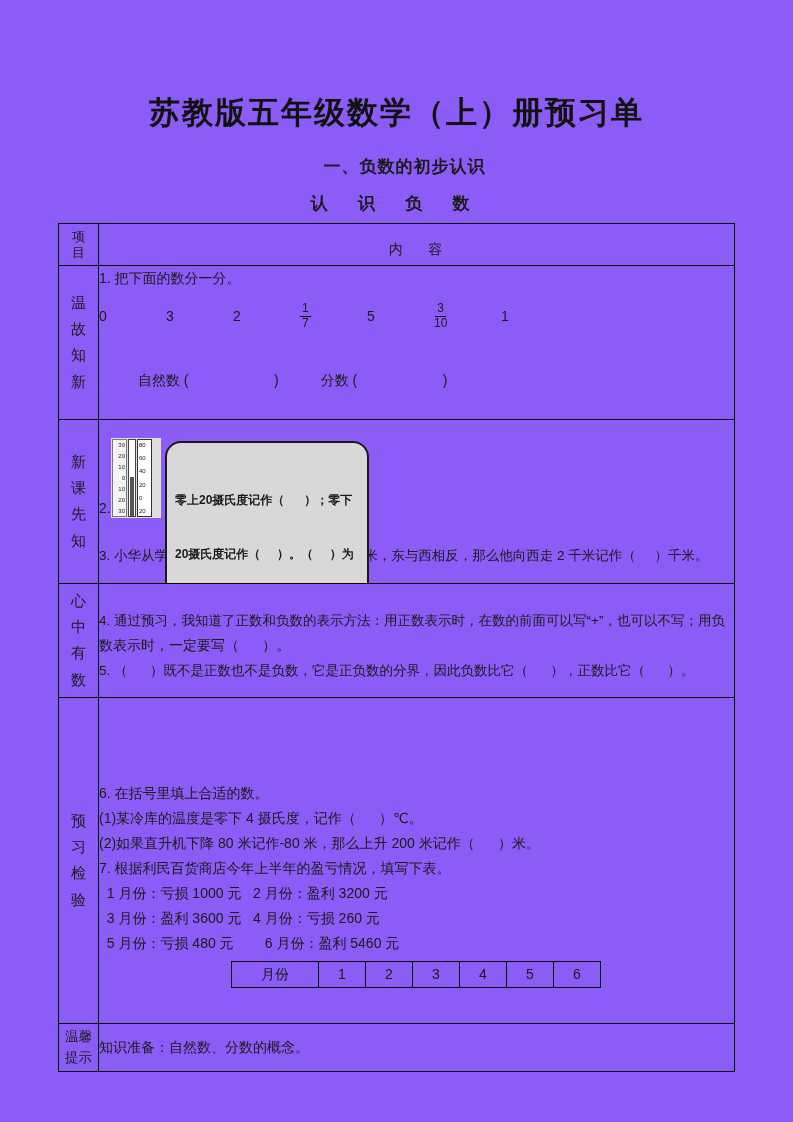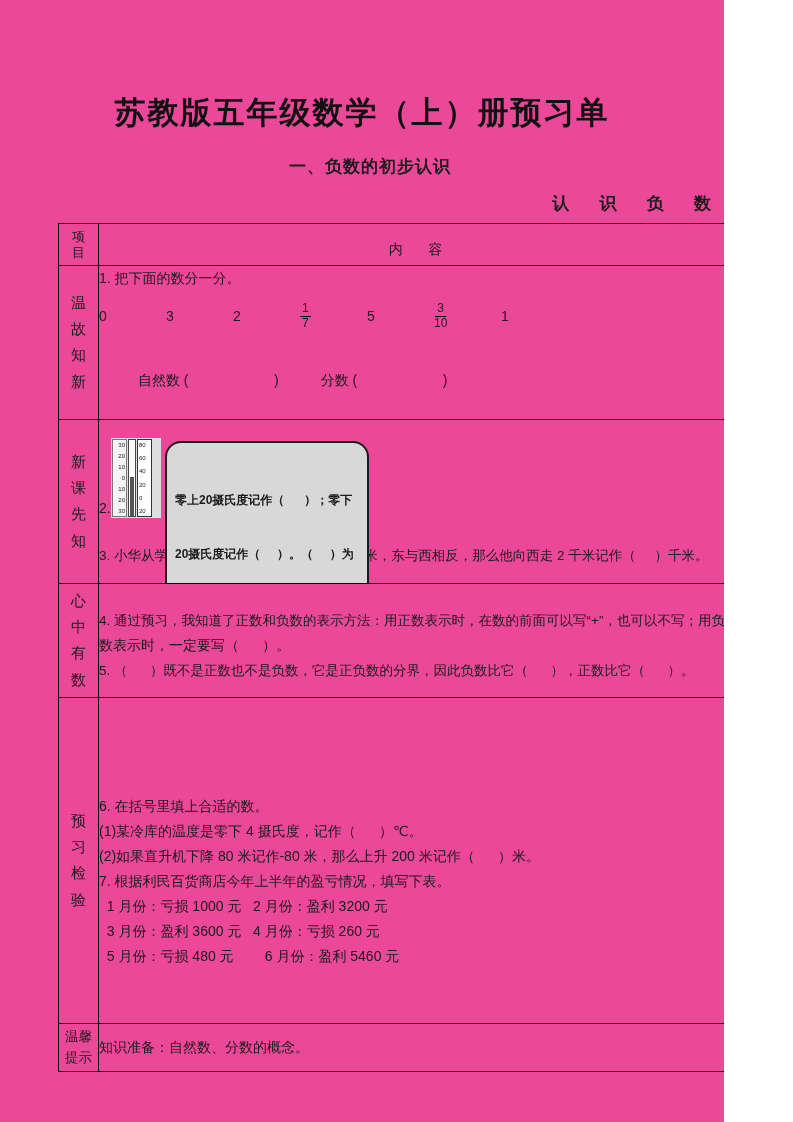--- a/index.html
+++ b/index.html
@@ -1,21 +1,21 @@
 <!DOCTYPE html>
 <html><head>
 <meta charset="utf-8">
 <style>
   * { box-sizing: border-box; }
   html, body { margin: 0; padding: 0; background: #ffffff; }
   .page {
     position: relative;
-    width: 724px;
+    width: 793px;
     height: 1122px;
-    background: #ec4899;
+    background: #8b5cf6;
     color: #1a1a1a;
     font-family: "Liberation Sans", "DejaVu Sans", sans-serif;
     overflow: hidden;
   }
   .doc-title {
     position: absolute;
     top: 92px; left: 0; right: 0;
     text-align: center;
     font-family: "Liberation Serif", "DejaVu Serif", serif;
     font-weight: 900;
@@ -28,21 +28,21 @@
     top: 155px; left: 16px; right: 0;
     text-align: center;
     font-family: "Liberation Serif", "DejaVu Serif", serif;
     font-weight: 800;
     font-size: 17px;
     letter-spacing: 1px;
   }
   .doc-lesson {
     position: absolute;
     top: 192px; left: 0; right: 0;
-    text-align: right;
+    text-align: center;
     font-family: "Liberation Serif", "DejaVu Serif", serif;
     font-weight: 600;
     font-size: 17px;
     letter-spacing: 13px;
   }
   table.main {
     position: absolute;
     left: 58px; top: 223px;
     width: 677px;
     border-collapse: collapse;
@@ -237,20 +237,29 @@
       <td class="content" style="padding-top:48px;">
         <div class="pre line25">6. 在括号里填上合适的数。</div>
         <div class="pre line25">(1)某冷库的温度是零下 4 摄氏度，记作（      ）℃。</div>
         <div class="pre line25">(2)如果直升机下降 80 米记作-80 米，那么上升 200 米记作（      ）米。</div>
         <div class="pre line25">7. 根据利民百货商店今年上半年的盈亏情况，填写下表。</div>
         <div class="pre line25">  1 月份：亏损 1000 元   2 月份：盈利 3200 元</div>
         <div class="pre line25">  3 月份：盈利 3600 元   4 月份：亏损 260 元</div>
         <div class="pre line25">  5 月份：亏损 480 元        6 月份：盈利 5460 元</div>
         <table class="profit">
           <tbody>
+                <tr>
+            <td class="pt-label">月份</td>
+            <td class="pt-cell">1</td>
+            <td class="pt-cell">2</td>
+            <td class="pt-cell">3</td>
+            <td class="pt-cell">4</td>
+            <td class="pt-cell">5</td>
+            <td class="pt-cell">6</td>
+          </tr>
         </tbody>
             </table>
       </td>
     </tr>
 
     <tr style="height:48px;">
       <td class="side" style="font-size:13.5px; line-height:1.6;">温馨
 提示</td>
       <td class="content" style="vertical-align:middle; padding-top:0;margin-top:20px;">知识准备：自然数、分数的概念。</td>
     </tr>

